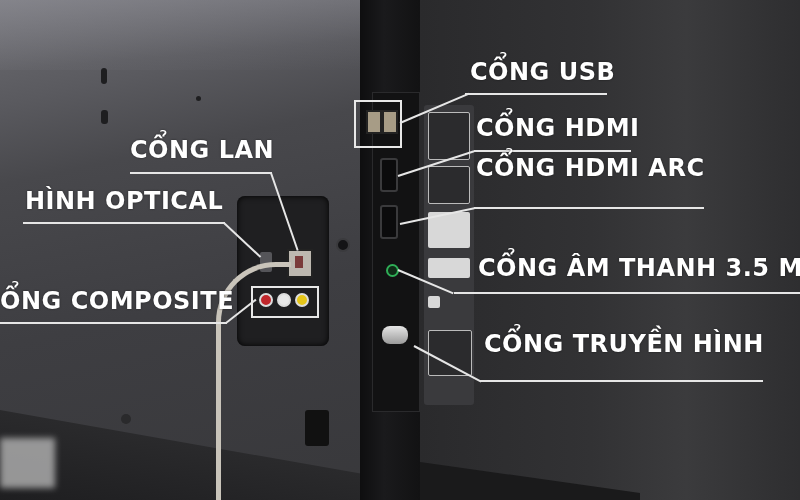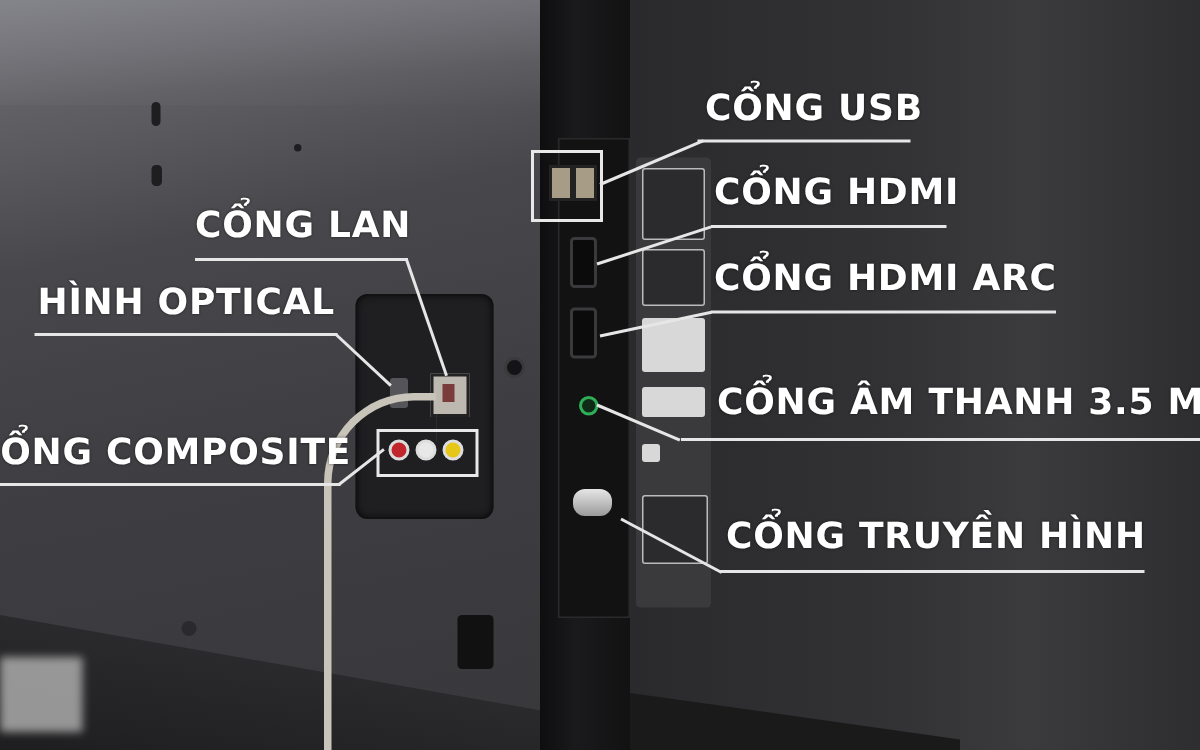--- a/index.html
+++ b/index.html
@@ -119,20 +119,20 @@
   <div class="line" style="left:271px;top:172px;width:82px;transform:rotate(71deg);"></div>
 
   <div class="line" style="left:23px;top:222px;width:202px;"></div>
   <div class="line" style="left:224px;top:222px;width:50px;transform:rotate(43deg);"></div>
 
   <div class="line" style="left:0;top:322px;width:227px;"></div>
   <div class="line" style="left:226px;top:322px;width:38px;transform:rotate(-38deg);"></div>
 
   <div class="callout-label" style="left:470px;top:58px;">CỔNG USB</div>
   <div class="callout-label" style="left:476px;top:114px;">CỔNG HDMI</div>
-  <div class="callout-label" style="left:476px;top:171px;">CỔNG HDMI ARC</div>
+  <div class="callout-label" style="left:476px;top:154px;">CỔNG HDMI ARC</div>
   <div class="callout-label" style="left:478px;top:254px;">CỔNG ÂM THANH 3.5 MM</div>
-  <div class="callout-label" style="left:484px;top:343px;">CỔNG TRUYỀN HÌNH</div>
+  <div class="callout-label" style="left:484px;top:330px;">CỔNG TRUYỀN HÌNH</div>
   <div class="callout-label" style="left:130px;top:136px;">CỔNG LAN</div>
   <div class="callout-label" style="left:25px;top:187px;">HÌNH OPTICAL</div>
   <div class="callout-label" style="left:-18px;top:287px;">CỔNG COMPOSITE</div>
 
 </div>
 
 </body></html>

